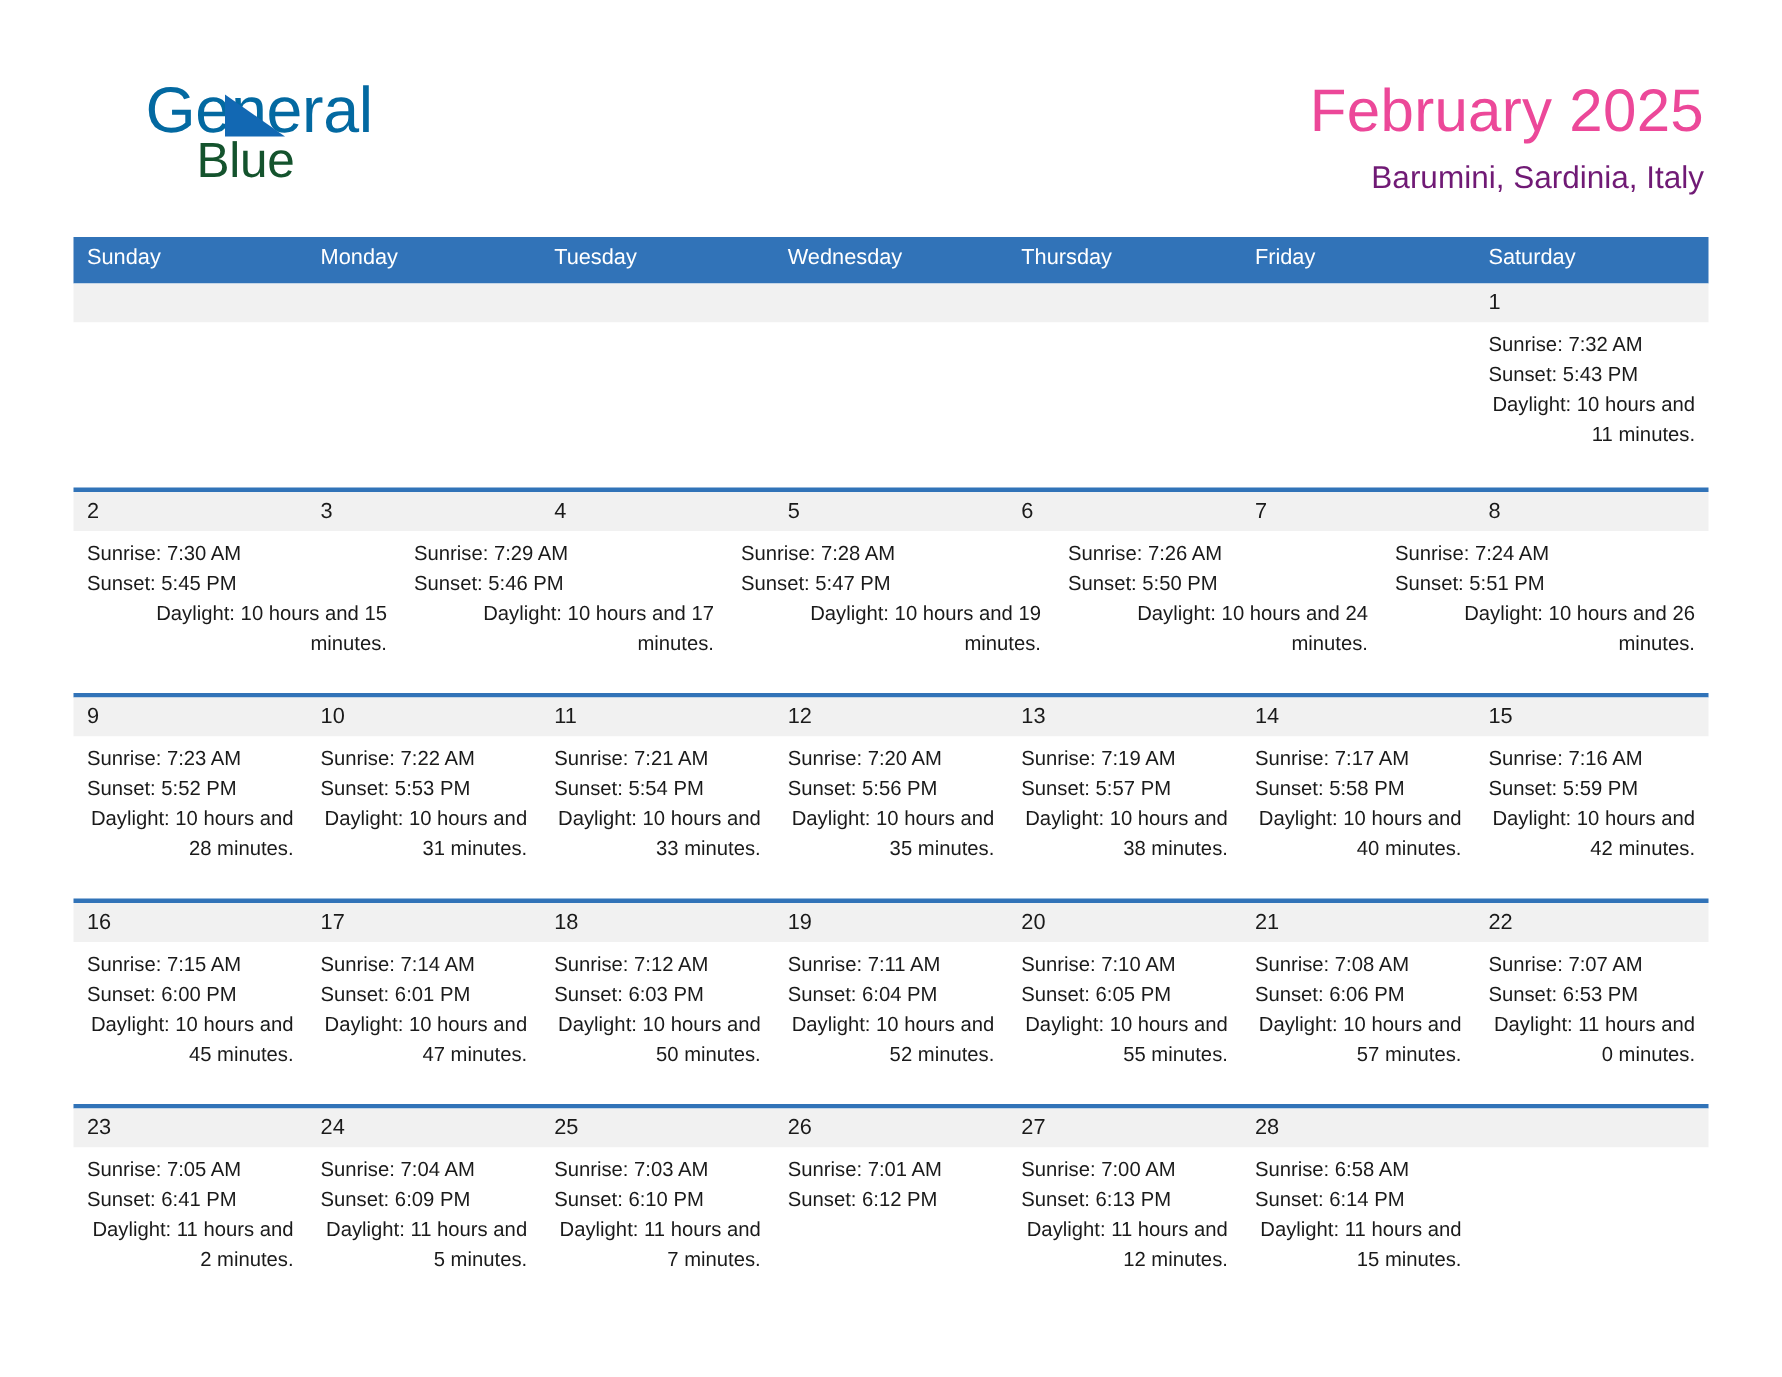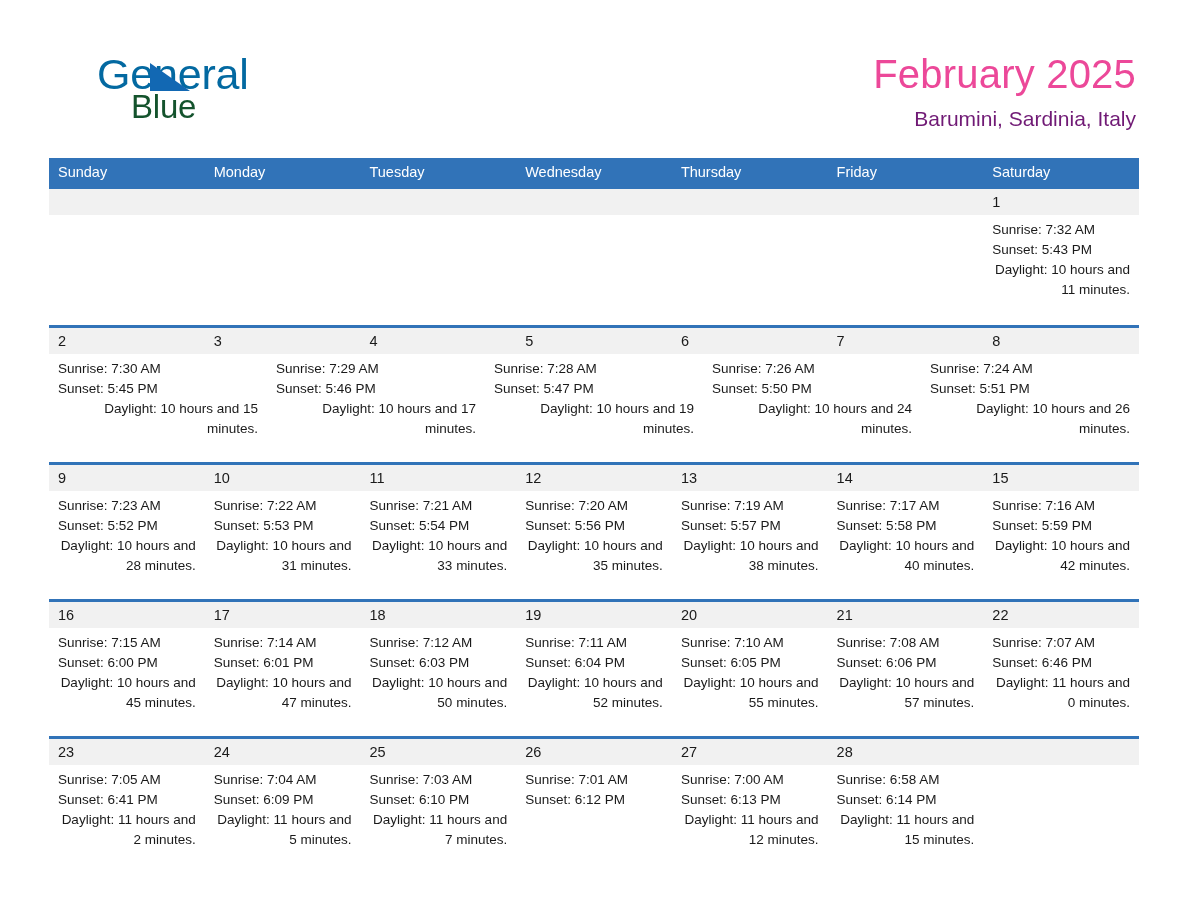--- a/index.html
+++ b/index.html
@@ -342,21 +342,21 @@
           <div class="dayline">Sunset: 6:05 PM</div>
           <div class="dayline daylight-line">Daylight: 10 hours and 55 minutes.</div>
         </div>
         <div class="daycell">
           <div class="dayline">Sunrise: 7:08 AM</div>
           <div class="dayline">Sunset: 6:06 PM</div>
           <div class="dayline daylight-line">Daylight: 10 hours and 57 minutes.</div>
         </div>
         <div class="daycell">
           <div class="dayline">Sunrise: 7:07 AM</div>
-          <div class="dayline">Sunset: 6:46 PM</div>
+          <div class="dayline">Sunset: 6:53 PM</div>
           <div class="dayline daylight-line">Daylight: 11 hours and 0 minutes.</div>
         </div>
       </div>
     </div>
 
     <div class="week last">
       <div class="week-numbers">
         <div class="daynum">23</div>
         <div class="daynum">24</div>
         <div class="daynum">25</div>

